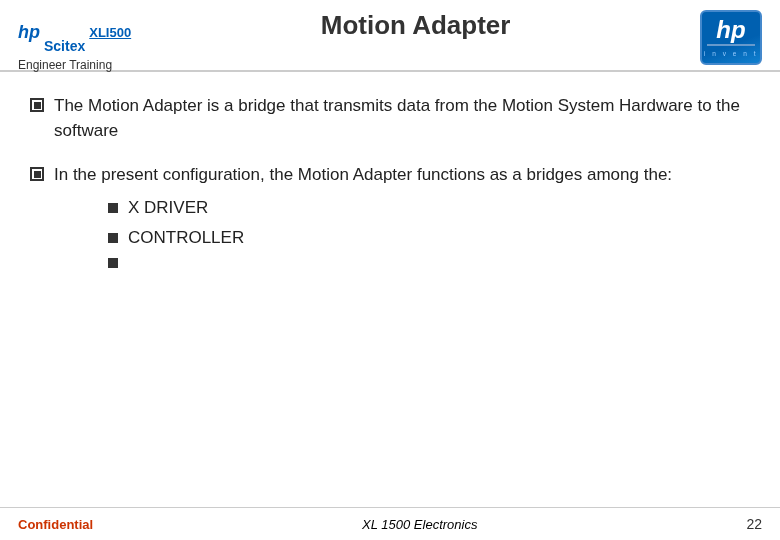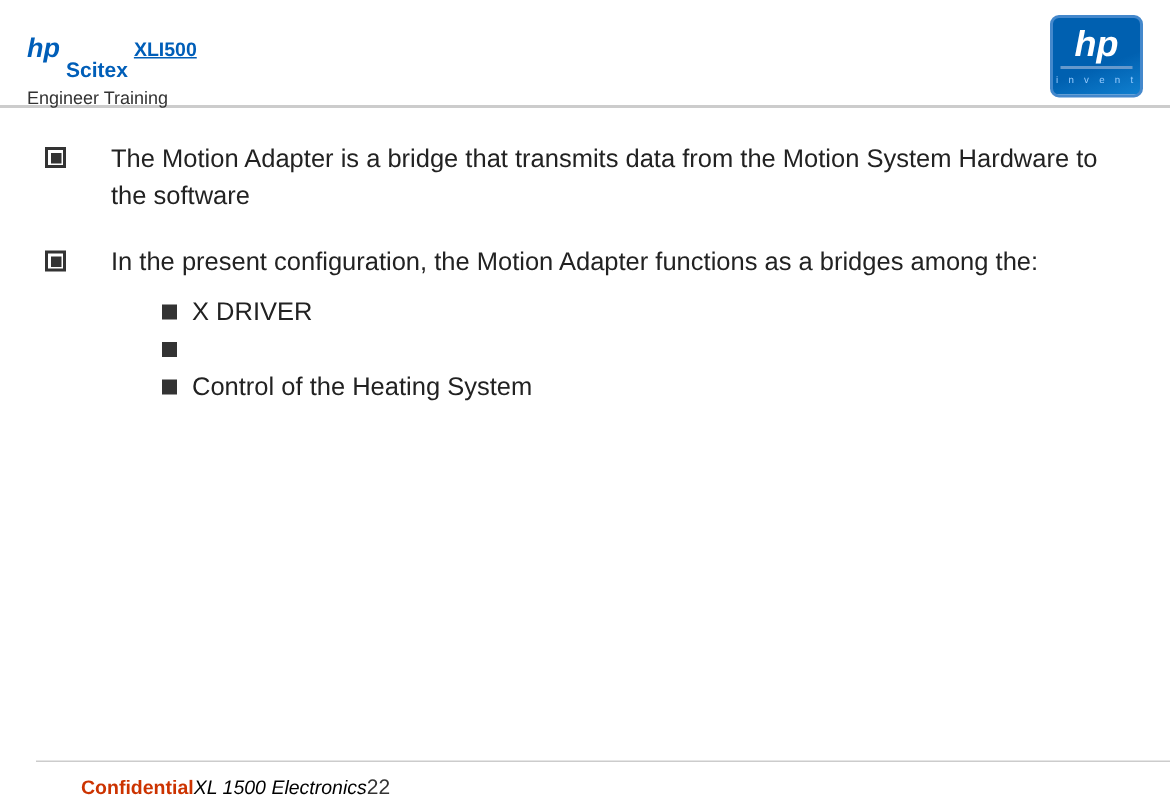--- a/index.html
+++ b/index.html
@@ -98,21 +98,20 @@
       content: '';
       width: 7px;
       height: 7px;
       background: #333333;
     }
 
     .bullet-text {
       font-size: 17px;
       color: #222222;
       line-height: 1.45;
-      margin-left: 20px;
     }
 
     
     .sub-bullets {
       margin-left: 54px;
       margin-top: 10px;
       margin-bottom: 10px;
     }
 
     .sub-bullet-item {
@@ -135,24 +134,23 @@
     }
 
     
     .footer {
       position: absolute;
       bottom: 0;
       left: 0;
       right: 0;
       display: flex;
       align-items: center;
-      justify-content: flex-start;
-      padding: 8px 30px;
+      justify-content: space-between;
+      padding: 8px 18px;
       border-top: 1px solid #cccccc;
-      margin-left: 24px;
     }
 
     .footer-confidential {
       font-size: 13px;
       color: #cc3300;
       font-weight: bold;
     }
 
     .footer-center {
       font-size: 13px;
@@ -207,20 +205,21 @@
 <div class="header">
   <div class="logo-area">
     <div class="hp-scitex-logo">
       <span class="hp-text">hp</span>
       <span class="scitex-text">Scitex</span>
       <span class="xl1500-text">XLI500</span>
     </div>
     <div class="engineer-training">Engineer  Training</div>
   </div>
 
+  <div class="header-title">Motion Adapter</div>
 
   <div class="hp-logo-box">
     <span class="hp-logo-text">hp</span>
     <div class="logo-line"></div>
     <span class="hp-invent-text">i n v e n t</span>
   </div>
 </div>
 
 <div class="main-content">
 
@@ -234,24 +233,24 @@
     <div>
       <div class="bullet-text">In the present configuration, the Motion Adapter functions as a bridges among the:</div>
 
       <div class="sub-bullets">
         <div class="sub-bullet-item">
           <div class="sub-bullet-square"></div>
           <div class="sub-bullet-text">X DRIVER</div>
         </div>
         <div class="sub-bullet-item">
           <div class="sub-bullet-square"></div>
+          <div class="sub-bullet-text">CONTROLLER</div>
         </div>
         <div class="sub-bullet-item">
           <div class="sub-bullet-square"></div>
-          <div class="sub-bullet-text">Control of the Heating System</div>
         </div>
       </div>
     </div>
   </div>
 
 </div>
 
 <div class="footer">
   <div class="footer-confidential">Confidential</div>
   <div class="footer-center">XL 1500 Electronics</div>

